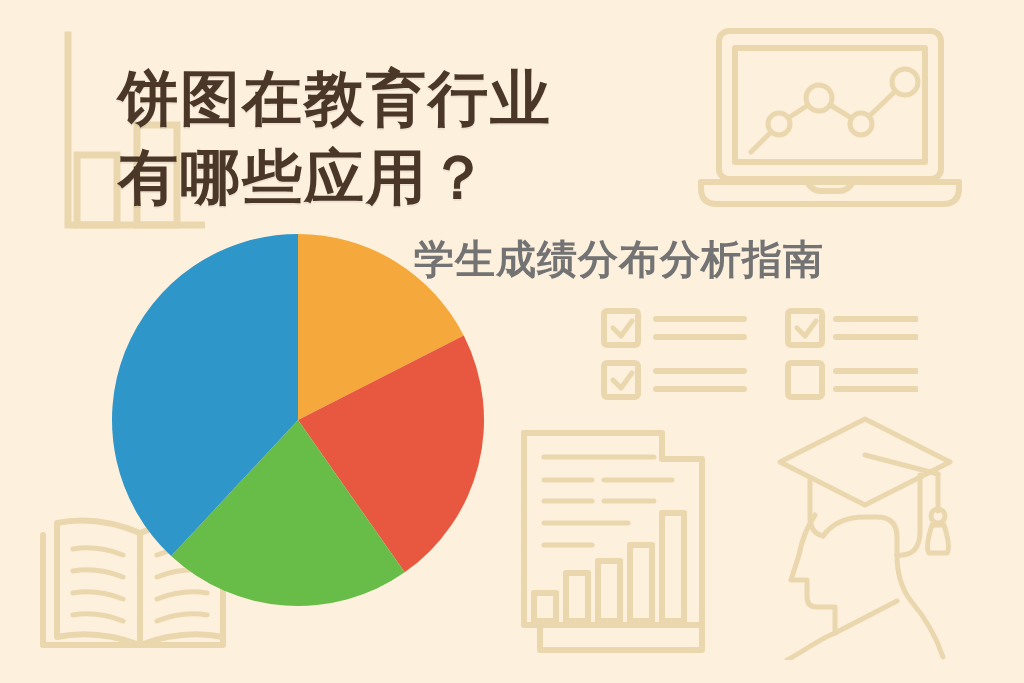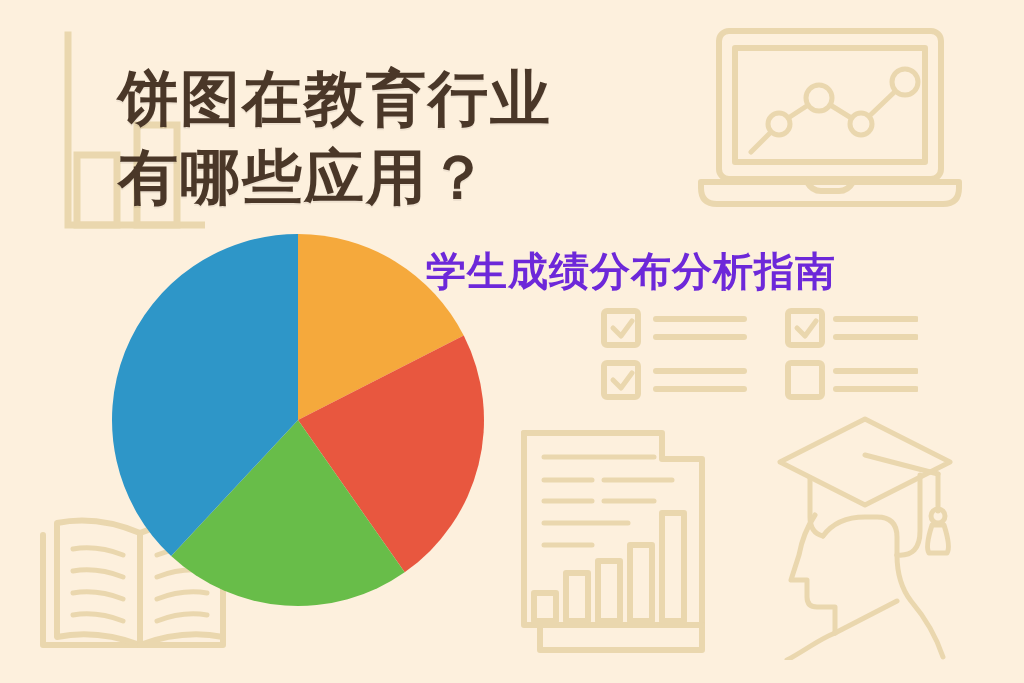--- a/index.html
+++ b/index.html
@@ -27,23 +27,23 @@
     color:#4A3728;
     margin:0;
     white-space:pre-line;
     text-shadow:0 2px 0 rgba(0,0,0,0.06);
   }
   #subtitle{
     position:absolute;left:414px;top:232px;
     font-size:40px;
     font-weight:bold;
     letter-spacing:1px;
-    color:#6d28d9;
+    color:#737373;
     z-index:20;
-    margin:12px;
+    margin:0;
   }
 
   
   #pie-wrap{position:absolute;left:110px;top:232px;width:376px;height:376px;z-index:15;}
 </style>
 </head>
 <body>
 
 <div id="stage">
 

